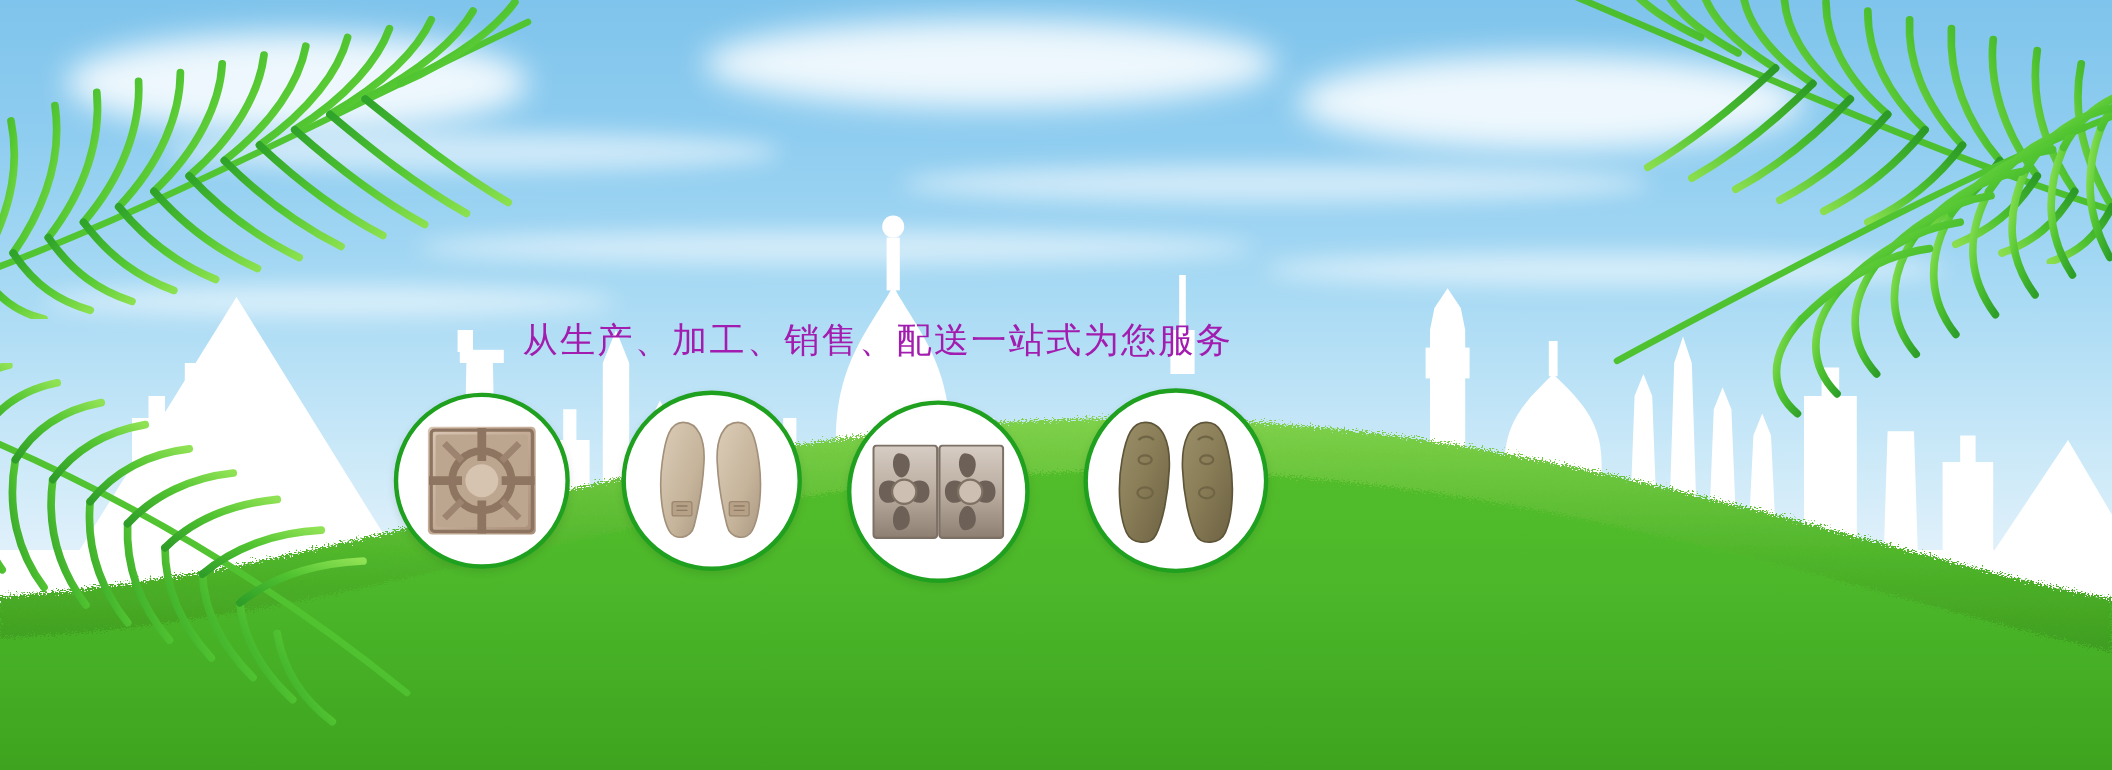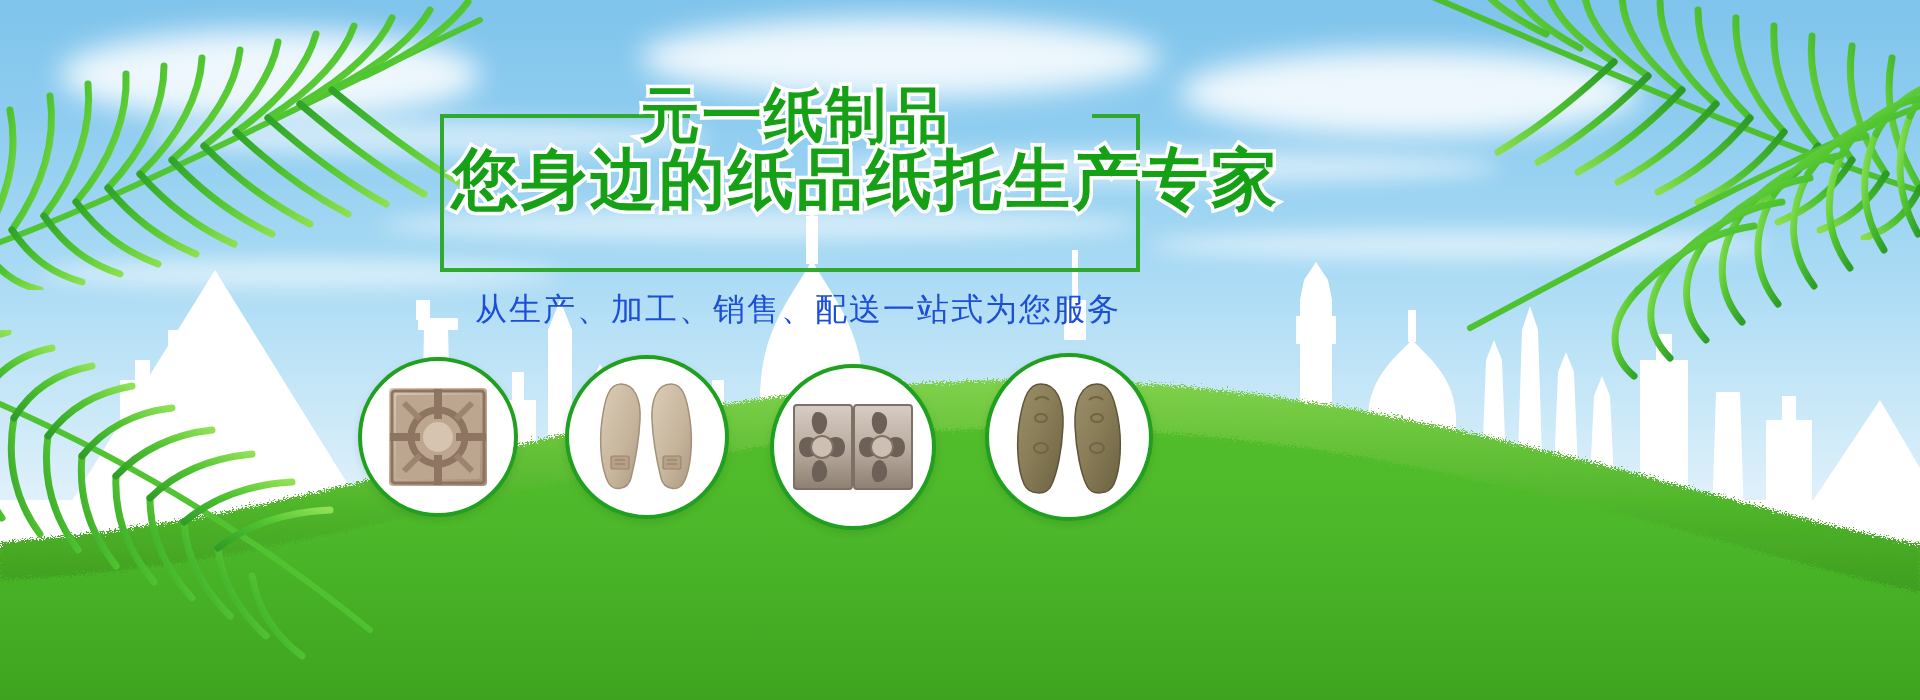--- a/index.html
+++ b/index.html
@@ -76,21 +76,21 @@
     left:12px;top:50px;
     font-size:66px;
     line-height:74px;
     letter-spacing:3px;
   }
   .subtitle{
     position:absolute;left:468px;top:288px;width:660px;
     text-align:center;
     font-family:"DejaVu Sans","Liberation Sans",sans-serif;
     font-size:32px;
-    color:#1d4ed8;
+    color:#a21caf;
     letter-spacing:2px;
     white-space:nowrap;
   }
 
   
   .product{
     position:absolute;
     border-radius:50%;
     background:#ffffff;
     border:4px solid #1fa01f;
@@ -346,31 +346,20 @@
         <path d="M348 114 C368 84 398 62 434 56"></path>
         <path d="M314 134 C336 104 368 82 406 76"></path>
         <path d="M280 156 C304 126 338 102 378 96"></path>
         <path d="M246 180 C272 150 308 124 350 118"></path>
         <path d="M212 204 C240 174 278 148 322 142"></path>
         <path d="M178 230 C208 200 248 172 294 166"></path>
       </g>
     </g>
   </svg>
 
-  <div class="text-block">
-    <div class="frame">
-      <div class="ln ln-top-left"></div>
-      <div class="ln ln-top-right"></div>
-      <div class="ln ln-left"></div>
-      <div class="ln ln-right"></div>
-      <div class="ln ln-bottom"></div>
-    </div>
-    <div class="title-1">元一纸制品</div>
-    <div class="title-2">您身边的纸品纸托生产专家</div>
-  </div>
 
   <div class="subtitle">从生产、加工、销售、配送一站式为您服务</div>
 
   <div class="product p1">
     <svg class="art" width="104" height="104" viewBox="0 0 104 104" aria-hidden="true">
       <defs>
         <linearGradient id="pulpA" x1="0" y1="0" x2="1" y2="1">
           <stop offset="0%" stop-color="#d9c6b4"></stop>
           <stop offset="50%" stop-color="#c3ab96"></stop>
           <stop offset="100%" stop-color="#a98f79"></stop>

